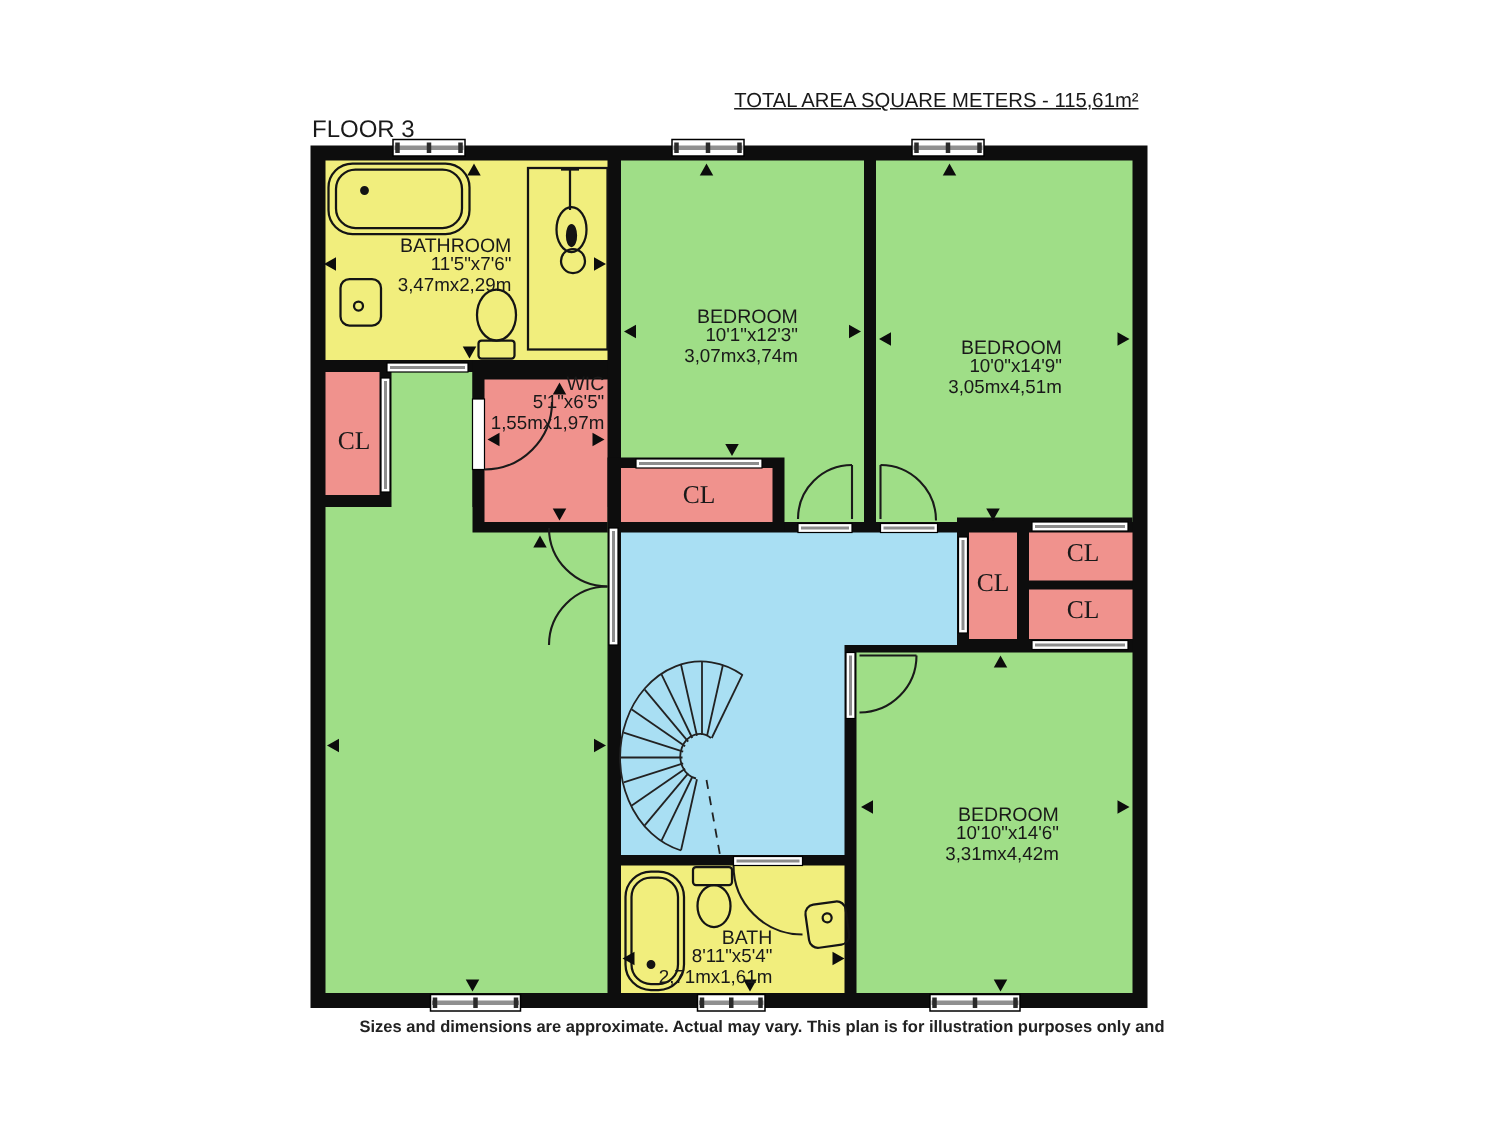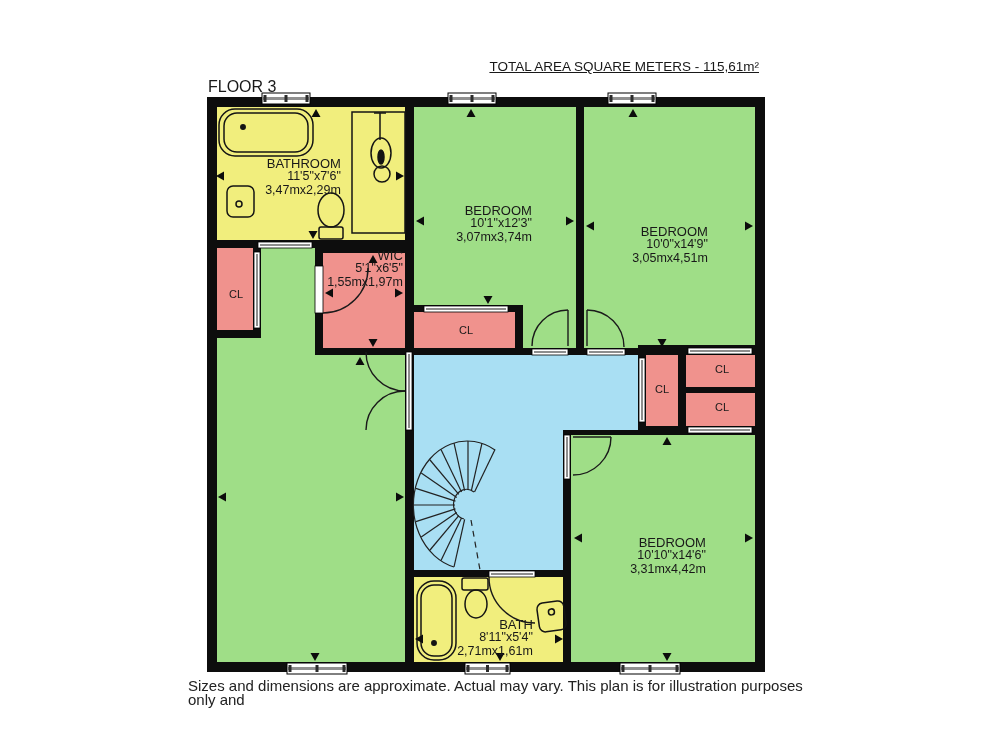--- a/index.html
+++ b/index.html
@@ -7,23 +7,23 @@
   }
   html,body{margin:0;padding:0;background:#fff;}
   .canvas{position:relative;width:1000px;height:756px;background:#fff;overflow:hidden;
           font-family:"Liberation Sans",sans-serif;color:#191919;}
   .hdr-floor{position:absolute;left:208px;top:78px;font-size:16px;}
   .hdr-totals{position:absolute;right:241px;top:59px;text-align:center;font-size:13.5px;line-height:15.5px;text-decoration:underline;}
   svg.plan{position:absolute;left:0;top:0;}
   .lbl{position:absolute;transform:translateX(-50%);text-align:right;white-space:nowrap;}
   .lbl .nm{font-size:13px;line-height:13.4px;}
   .lbl .dm{font-size:12.5px;line-height:13.2px;}
-  .cl-lbl{position:absolute;transform:translate(-50%,-50%);font-size:11px;}
+  .cl-lbl{position:absolute;transform:translate(-50%,-50%);font-size:17px;font-family:Liberation Serif, serif;}
   .footer{position:absolute;left:508px;top:679px;transform:translateX(-50%);
-          width:640px;text-align:left;font-size:15px;line-height:13.5px;color:#222;}
+          width:640px;text-align:center;font-size:11px;line-height:13.5px;color:#222;font-weight:bold;}
 </style>
 </head>
 <body>
 
 <div class="canvas">
 
   <div class="hdr-floor">FLOOR 3</div>
   <div class="hdr-totals">
     <div>TOTAL AREA SQUARE METERS - 115,61m²</div>
   </div>
@@ -223,21 +223,21 @@
   <div class="lbl" style="left:365px;top:249px">
     <div class="nm">WIC</div>
     <div class="dm">5'1"x6'5"</div>
     <div class="dm">1,55mx1,97m</div>
   </div>
   <div class="lbl" style="left:668px;top:536px">
     <div class="nm">BEDROOM</div>
     <div class="dm">10'10"x14'6"</div>
     <div class="dm">3,31mx4,42m</div>
   </div>
-  <div class="lbl" style="left:495px;top:618px">
+  <div class="lbl" style="left:477px;top:618px">
     <div class="nm">BATH</div>
     <div class="dm">8'11"x5'4"</div>
     <div class="dm">2,71mx1,61m</div>
   </div>
 
   <div class="cl-lbl" style="left:236px;top:294px">CL</div>
   <div class="cl-lbl" style="left:466px;top:330px">CL</div>
   <div class="cl-lbl" style="left:662px;top:389px">CL</div>
   <div class="cl-lbl" style="left:722px;top:369px">CL</div>
   <div class="cl-lbl" style="left:722px;top:407px">CL</div>

